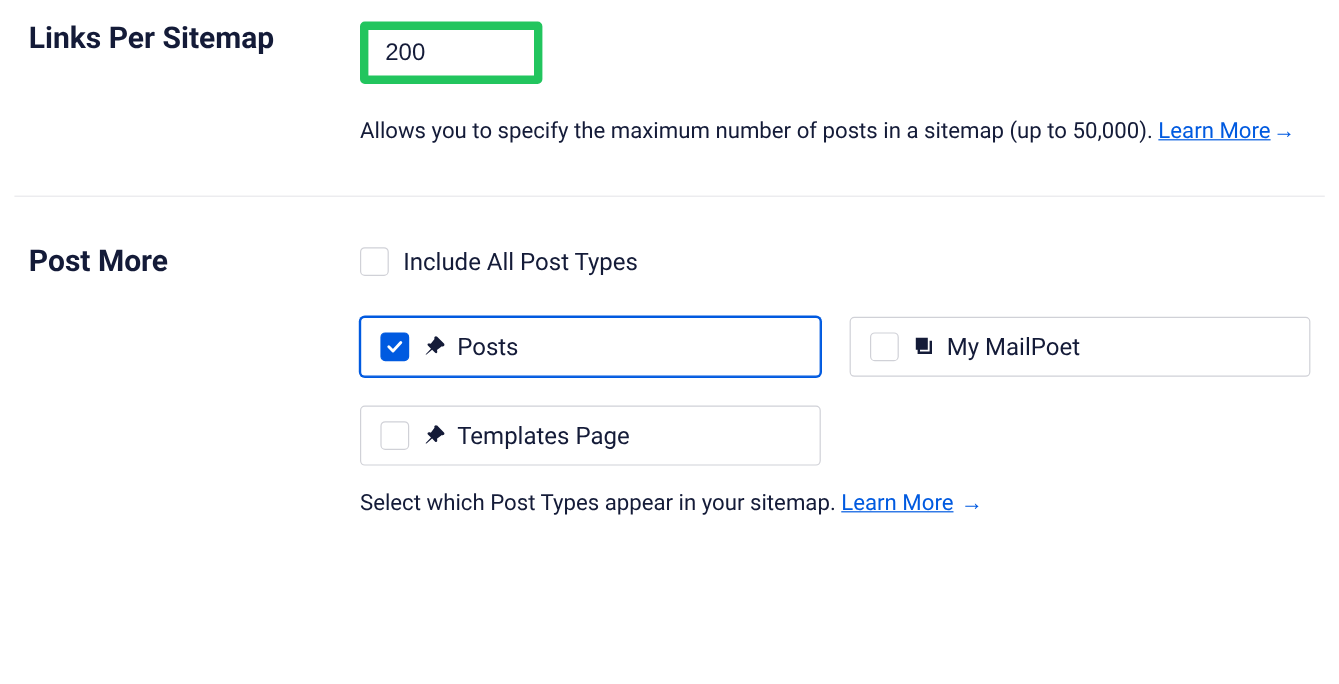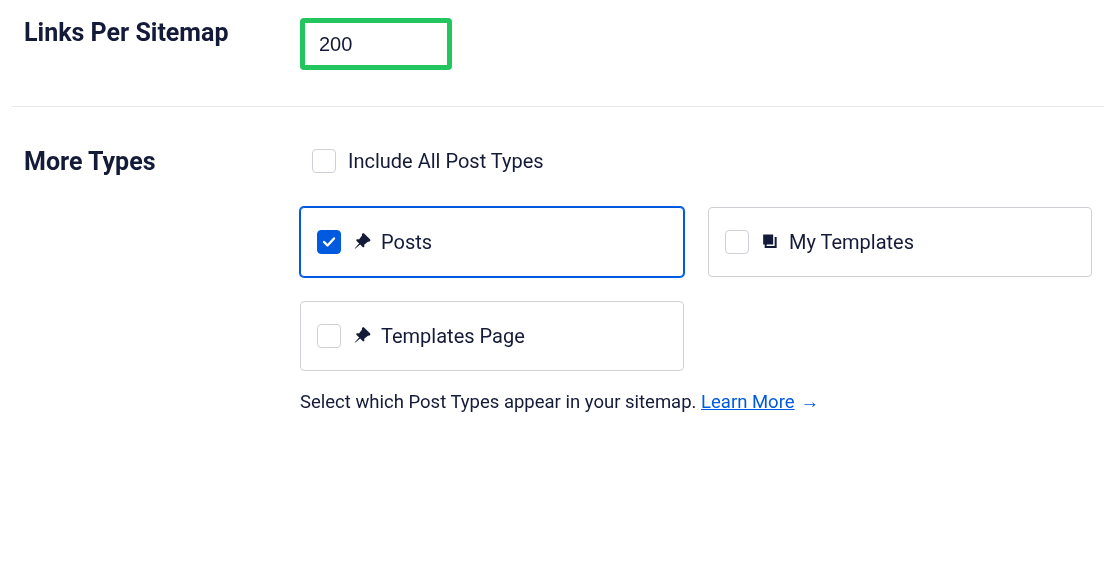--- a/index.html
+++ b/index.html
@@ -24,21 +24,21 @@
   }
   .label-col .section-label {
     font-weight: 700;
     font-size: 25px;
     color: #141B38;
   }
   .content-col { flex: 1; min-width: 0; }
   .num-input {
     width: 152px;
     height: 52px;
-    border: 5px solid #22c55e;
+    border: 7px solid #22c55e;
     border-radius: 4px;
     padding: 0 14px;
     font-size: 20px;
     color: #141B38;
     background: #fff;
   }
   .desc {
     margin-top: 22px;
     font-size: 18.5px;
     line-height: 1.9;
@@ -49,21 +49,20 @@
     text-decoration: underline;
     white-space: nowrap;
   }
   .desc .arrow { color: #005AE0; margin-left: 2px; }
   .include-all {
     display: flex;
     align-items: center;
     gap: 12px;
     margin-bottom: 34px;
     margin-top: 2px;
-    margin-left: 12px;
   }
   .chk {
     width: 24px;
     height: 24px;
     border: 1px solid #D0D1D7;
     border-radius: 4px;
     background: #fff;
     display: inline-flex;
     align-items: center;
     justify-content: center;
@@ -77,21 +76,21 @@
   .chk svg { display: none; }
   .include-all-label { font-size: 20px; color: #141B38; }
   .types-grid {
     display: grid;
     grid-template-columns: 1fr 1fr;
     gap: 24px;
   }
   .type-card {
     border: 1px solid #D0D1D7;
     border-radius: 4px;
-    padding: 22px 16px;
+    padding: 12px 16px;
     display: flex;
     align-items: center;
     gap: 7px;
     background: #fff;
     cursor: pointer;
   }
   .type-card.selected {
     border-color: #005AE0;
     box-shadow: 0 0 0 1px #005AE0;
   }
@@ -118,28 +117,31 @@
 </style>
 </head>
 <body>
 
 <div class="row row1">
   <div class="label-col">
     <div class="section-label">Links Per Sitemap</div>
   </div>
   <div class="content-col">
     <input class="num-input" type="text" value="200" style="">
+    <div class="desc">
+      <span>Allows you to specify the maximum number of posts in a sitemap (up to 50,000). </span><a href="#" class="learn-more">Learn More</a><span class="arrow">→</span>
+    </div>
   </div>
 </div>
 
 <div class="divider"></div>
 
 <div class="row row2">
   <div class="label-col">
-    <div class="section-label">More Types</div>
+    <div class="section-label">Post More</div>
   </div>
   <div class="content-col">
     <div class="include-all">
       <span class="chk">
         
       </span>
       <span class="include-all-label">Include All Post Types</span>
     </div>
 
     <div class="types-grid" id="types-grid">
@@ -157,21 +159,21 @@
           <span class="type-label">Posts</span>
         </div>
         <div class="type-card">
           <span class="chk"></span>
           <span class="icon-wrap">
             <svg width="20" height="20" viewBox="0 0 24 24" fill="#141B38">
               <path d="M5 3 H17 V15 H5 Z"></path>
               <path d="M8 6 V18 H20 V6" fill="none" stroke="#141B38" stroke-width="2.4"></path>
             </svg>
           </span>
-          <span class="type-label">My Templates</span>
+          <span class="type-label">My MailPoet</span>
         </div>
         <div class="type-card">
           <span class="chk"></span>
           <span class="icon-wrap">
             <svg width="22" height="22" viewBox="0 0 24 24" fill="#141B38">
               <path d="M14.5 2.5 C13.7 2.5 13 3.2 13 4 C13 4.3 13.1 4.6 13.2 4.8 L9.8 9.3 C9.1 9 8.3 8.9 7.6 9.1 C6.8 9.3 6.6 10.3 7.2 10.9 L10 13.7 L5 19 L5.9 19.1 L11 14.7 L13.8 17.5 C14.4 18.1 15.4 17.9 15.6 17.1 C15.8 16.4 15.7 15.6 15.4 14.9 L19.9 11.5 C20.1 11.6 20.4 11.7 20.7 11.7 C21.5 11.7 22.2 11 22.2 10.2 C22.2 9.8 22 9.4 21.8 9.1 L15.6 2.9 C15.3 2.7 14.9 2.5 14.5 2.5 Z"></path>
             </svg>
           </span>
           <span class="type-label">Templates Page</span>
         </div>

